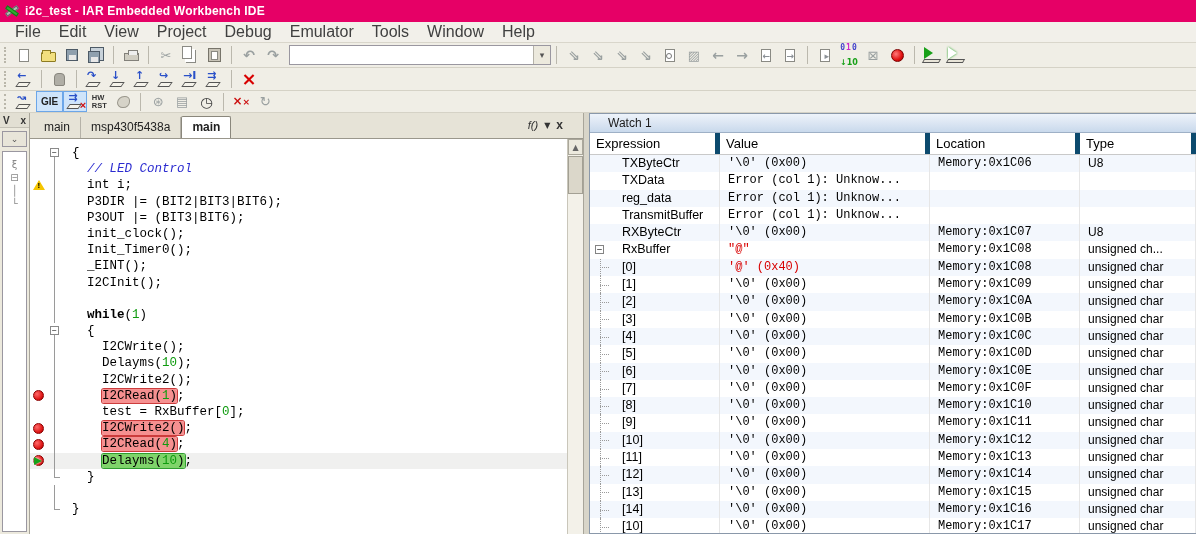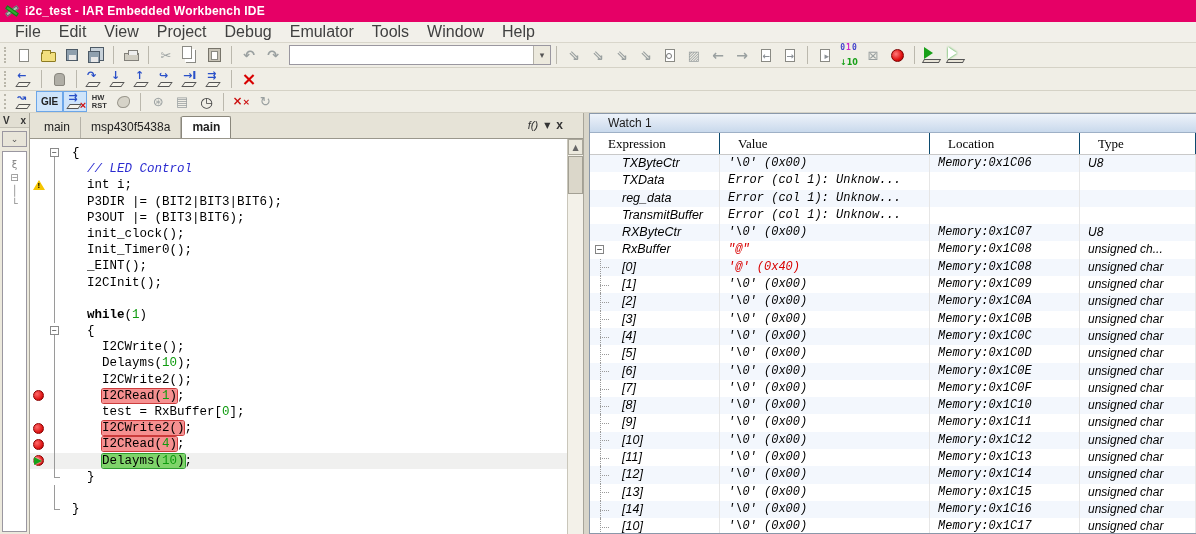--- a/index.html
+++ b/index.html
@@ -109,22 +109,22 @@
   .sbtn { height:16px; background:#ece9dd; border:1px solid #aaa79b; display:flex; align-items:center; justify-content:center; font-size:8px; color:#666; font-family:"DejaVu Sans",sans-serif; }
   .sthumb { height:38px; margin-top:1px; background:#dbd7ca; border:1px solid #a3a094; }
 
   
   .splitter { width:5px; background:#d8d5c9; }
 
   
   .watch { flex:1; display:flex; flex-direction:column; border:1px solid #8a98aa; border-right:none; background:#fff; }
   .wtbar { height:19px; background:linear-gradient(#eef3fa,#c9d9ec); border-bottom:1px solid #9eb0c6; display:flex; align-items:center; padding-left:18px; font-size:12px; color:#1a1a1a; }
   .whead { height:22px; display:flex; border-bottom:1px solid #c9c9c9; background:#fff; }
-  .wh { font-size:13px; color:#000; padding:3px 0 0 18px; border-right:1px solid #0c4a6e;font-family:Liberation Serif, serif; }
-  .wrows { flex:1; overflow:hidden; position:relative;font-style:italic; }
+  .wh { font-size:13px; color:#000; padding:3px 0 0 6px; border-right:5px solid #0c4a6e; }
+  .wrows { flex:1; overflow:hidden; position:relative; }
   .wrow { display:flex; height:17.3px; line-height:17.3px; }
   .wrow.alt { background:#f3f7fd; }
   .wc { border-right:1px solid #e6e6e6; overflow:hidden; white-space:nowrap; }
   .wc.expr { font-size:12.5px; color:#000; padding-left:32px; position:relative; }
   .wc.val { font-family:"Liberation Mono","DejaVu Sans Mono",monospace; font-size:12px; padding-left:8px; }
   .wc.val.red { color:#d80000; }
   .wc.loc { font-family:"Liberation Mono","DejaVu Sans Mono",monospace; font-size:12px; padding-left:8px; }
   .wc.typ { font-size:12px; padding-left:8px; }
   .exp { position:absolute; left:5px; top:4px; width:9px; height:9px; background:#fff; border:1px solid #848484; font-size:9px; line-height:7px; text-align:center; color:#333; font-family:"DejaVu Sans Mono",monospace; }
   .tguide { position:absolute; left:10px; top:0; bottom:0; border-left:1px dotted #9a9a9a; }

